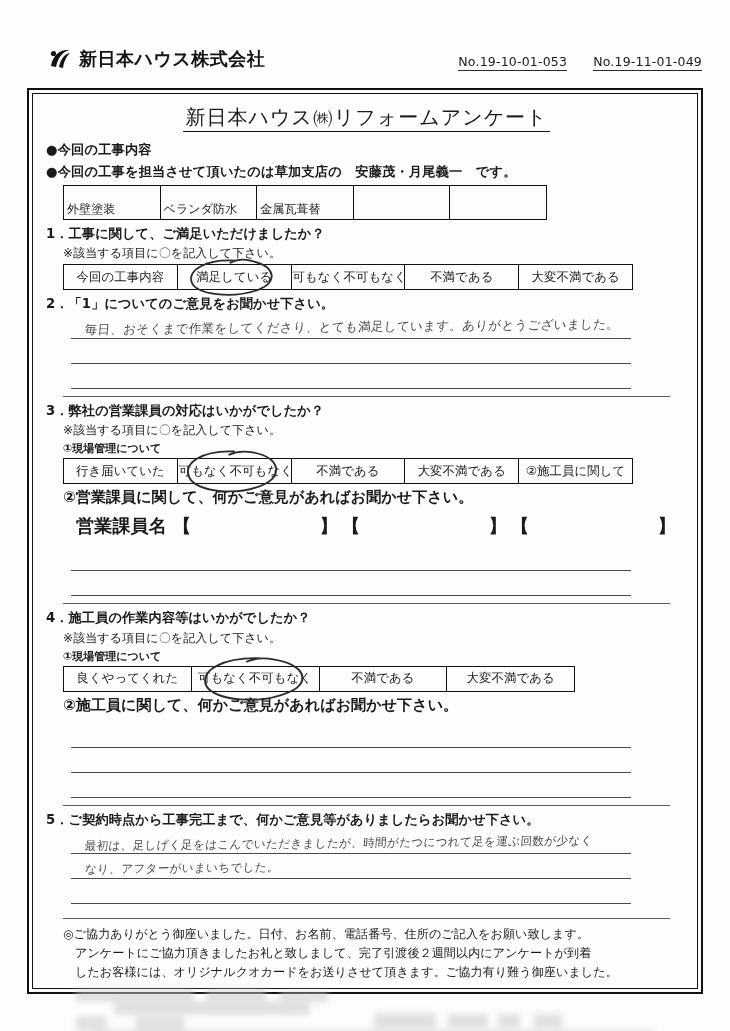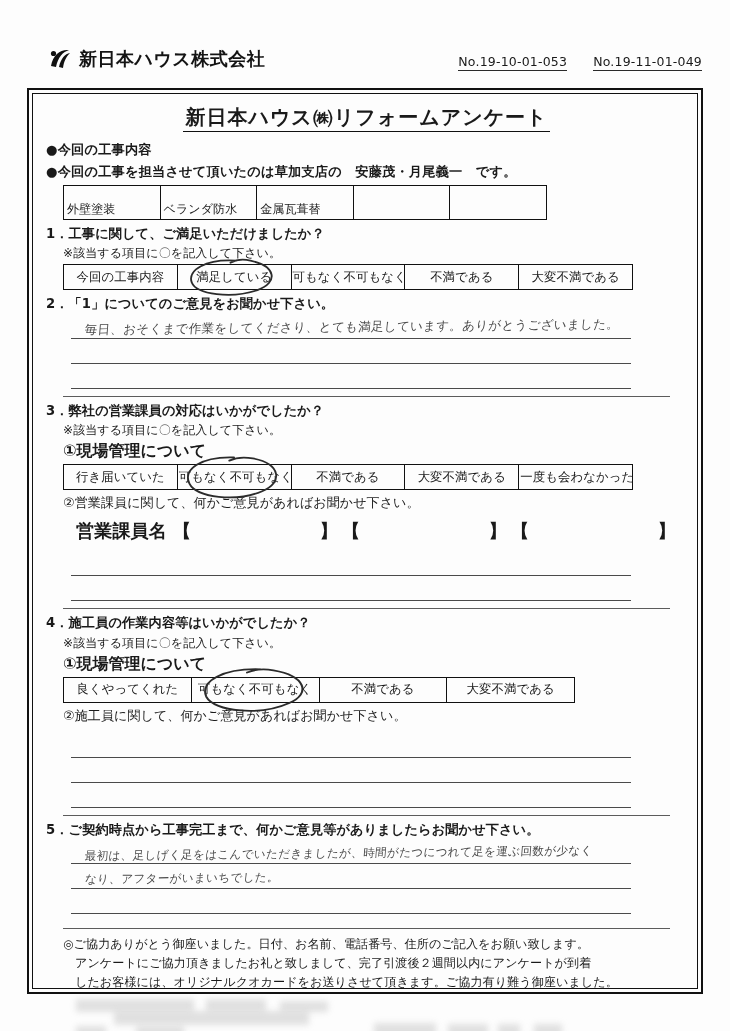--- a/index.html
+++ b/index.html
@@ -90,21 +90,21 @@
     left: 17px;
     top: 8px;
     right: 14px;
     bottom: 4px;
   }
 
   
   .form-title {
     text-align: center;
     font-size: 20px;
-    font-weight: bold;
+    font-weight: normal;
     letter-spacing: 1px;
     margin: 6px 0 9px 0;
     padding-bottom: 1px;
   }
   .form-title span {
     border-bottom: 1.5px solid #111;
     padding: 0 2px 2px 2px;
   }
   .bullet-line {
     font-size: 13.2px;
@@ -118,27 +118,27 @@
     font-weight: bold;
     letter-spacing: 0.1px;
     line-height: 1.4;
   }
   .note {
     font-size: 12px;
     margin: 2px 0 2px 17px;
     letter-spacing: 0.1px;
   }
   .subhead {
-    font-size: 16px;
+    font-size: 11px;
     font-weight: bold;
     margin: 1px 0 2px 17px;
   }
   .sub-q {
-    font-size: 13px;
-    font-weight: normal;
+    font-size: 15px;
+    font-weight: bold;
     margin: 4px 0 0 17px;
     letter-spacing: 0.1px;
   }
   .q-block { margin-top: 5px; }
 
   
   table.grid {
     border-collapse: collapse;
     table-layout: fixed;
     margin-left: 17px;
@@ -363,21 +363,21 @@
             <td>
               <span>可もなく不可もなく</span>
               <span class="circle-mark">
                 <svg viewBox="0 0 100 44" preserveAspectRatio="none">
                   <path d="M50 4 C22 3, 6 15, 12 28 C18 41, 52 45, 74 35 C92 27, 90 10, 66 5 C59 3.5, 52 4, 46 7"></path>
                 </svg>
               </span>
             </td>
             <td>不満である</td>
             <td>大変不満である</td>
-            <td>一度も会わなかった</td>
+            <td>②施工員に関して</td>
           </tr>
         </tbody>
           </table>
         <div class="sub-q">②営業課員に関して、何かご意見があればお聞かせ下さい。</div>
         <div class="name-row" style="margin-top:7px;">
           <span class="name-label">営業課員名</span>
           <span class="bracket">
             <span class="b-open">【</span>
             <span></span>
             <span class="b-close">】</span>

